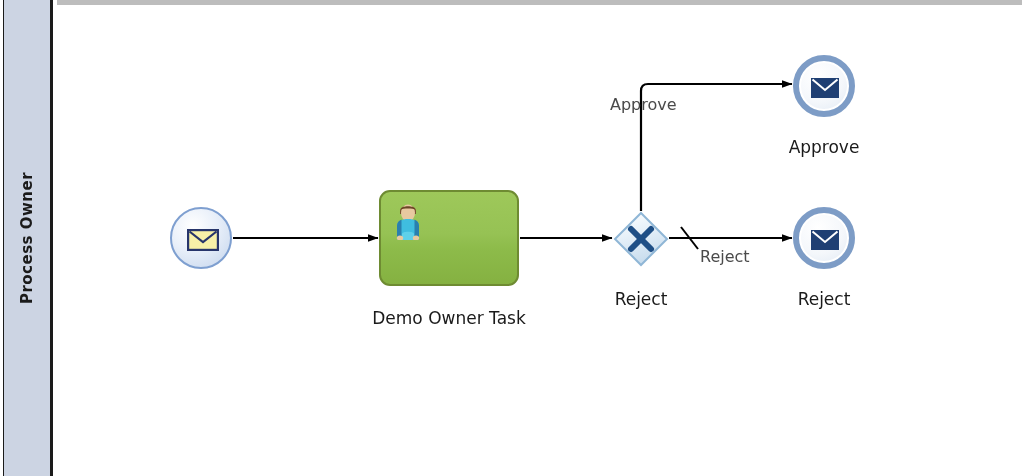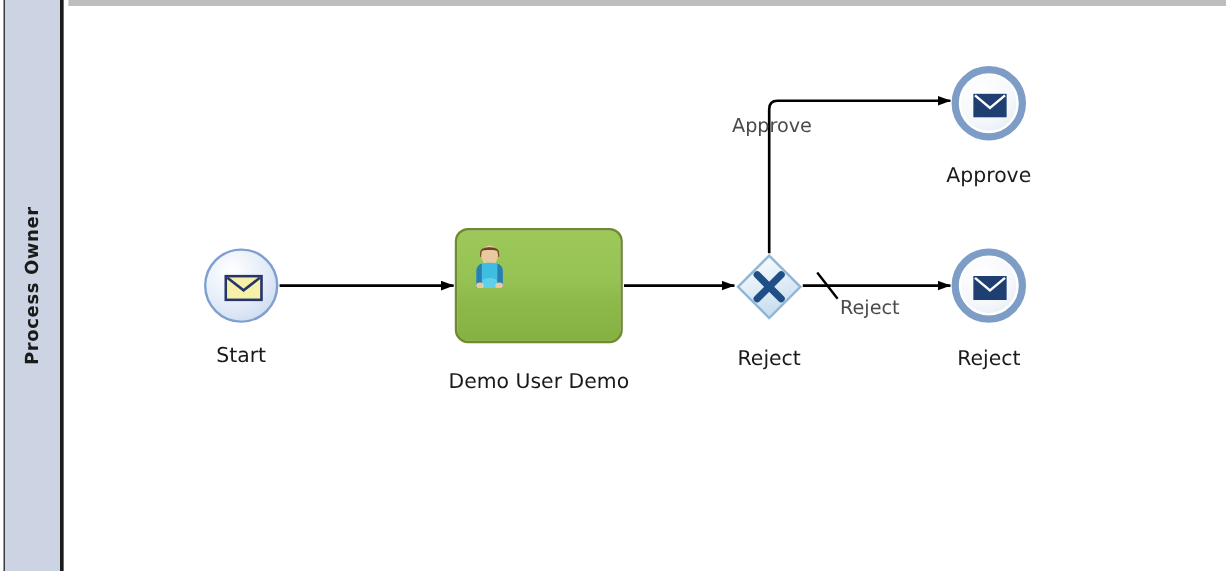--- a/index.html
+++ b/index.html
@@ -186,36 +186,35 @@
       <line x1="681" y1="227" x2="698" y2="249" stroke="#000000" stroke-width="2"></line>
     </g>
   </svg>
 
   <div id="start-event">
     <svg id="start-event-icon" viewBox="0 0 32 22" xmlns="http://www.w3.org/2000/svg">
       <rect x="1" y="1" width="30" height="20" fill="#f7f0a8" stroke="#27356b" stroke-width="2.4"></rect>
       <path d="M2.5,2.5 L16,13 L29.5,2.5" fill="none" stroke="#27356b" stroke-width="2.2"></path>
     </svg>
   </div>
-  <div class="node-label" style="left:150px; top:287px; width:102px;">Start</div>
 
   <div id="user-task">
     <svg id="user-task-icon" viewBox="0 0 34 40" xmlns="http://www.w3.org/2000/svg">
       <path d="M9,11 C9,4 25,4 25,11 L25,14 L9,14 Z" fill="#7a5230"></path>
       <ellipse cx="17" cy="13" rx="7" ry="8.5" fill="#e8c9a0"></ellipse>
       <path d="M9.5,9.5 C11,5 23,5 24.5,9.5 C22,8 12,8 9.5,9.5 Z" fill="#6b4626"></path>
       <path d="M6,40 L6,26 C6,21 11,19 17,19 C23,19 28,21 28,26 L28,40 Z" fill="#3fbde0"></path>
       <path d="M6,40 L6,26 C6,22.5 8,20.5 10.5,19.6 L10.5,40 Z" fill="#2a7fae"></path>
       <path d="M28,40 L28,26 C28,22.5 26,20.5 23.5,19.6 L23.5,40 Z" fill="#2a7fae"></path>
       <path d="M11,40 L11,34 C11,31 23,31 23,34 L23,40 Z" fill="#5fd0ea"></path>
       <ellipse cx="9" cy="38" rx="3.2" ry="2.6" fill="#e8c9a0"></ellipse>
       <ellipse cx="25" cy="38" rx="3.2" ry="2.6" fill="#e8c9a0"></ellipse>
     </svg>
   </div>
-  <div class="node-label" style="left:359px; top:308px; width:180px;">Demo User Demo</div>
+  <div class="node-label" style="left:359px; top:308px; width:180px;">Demo Owner Task</div>
 
   <svg id="gateway" viewBox="0 0 56 56" xmlns="http://www.w3.org/2000/svg">
     <defs>
       <linearGradient id="gwgrad" x1="0" y1="0" x2="0.35" y2="1">
         <stop offset="0%" stop-color="#ffffff"></stop>
         <stop offset="45%" stop-color="#e7f1f9"></stop>
         <stop offset="100%" stop-color="#c9ddee"></stop>
       </linearGradient>
     </defs>
     <path d="M28,2 L54,28 L28,54 L2,28 Z" fill="url(#gwgrad)" stroke="#8fb6d6" stroke-width="2"></path>

